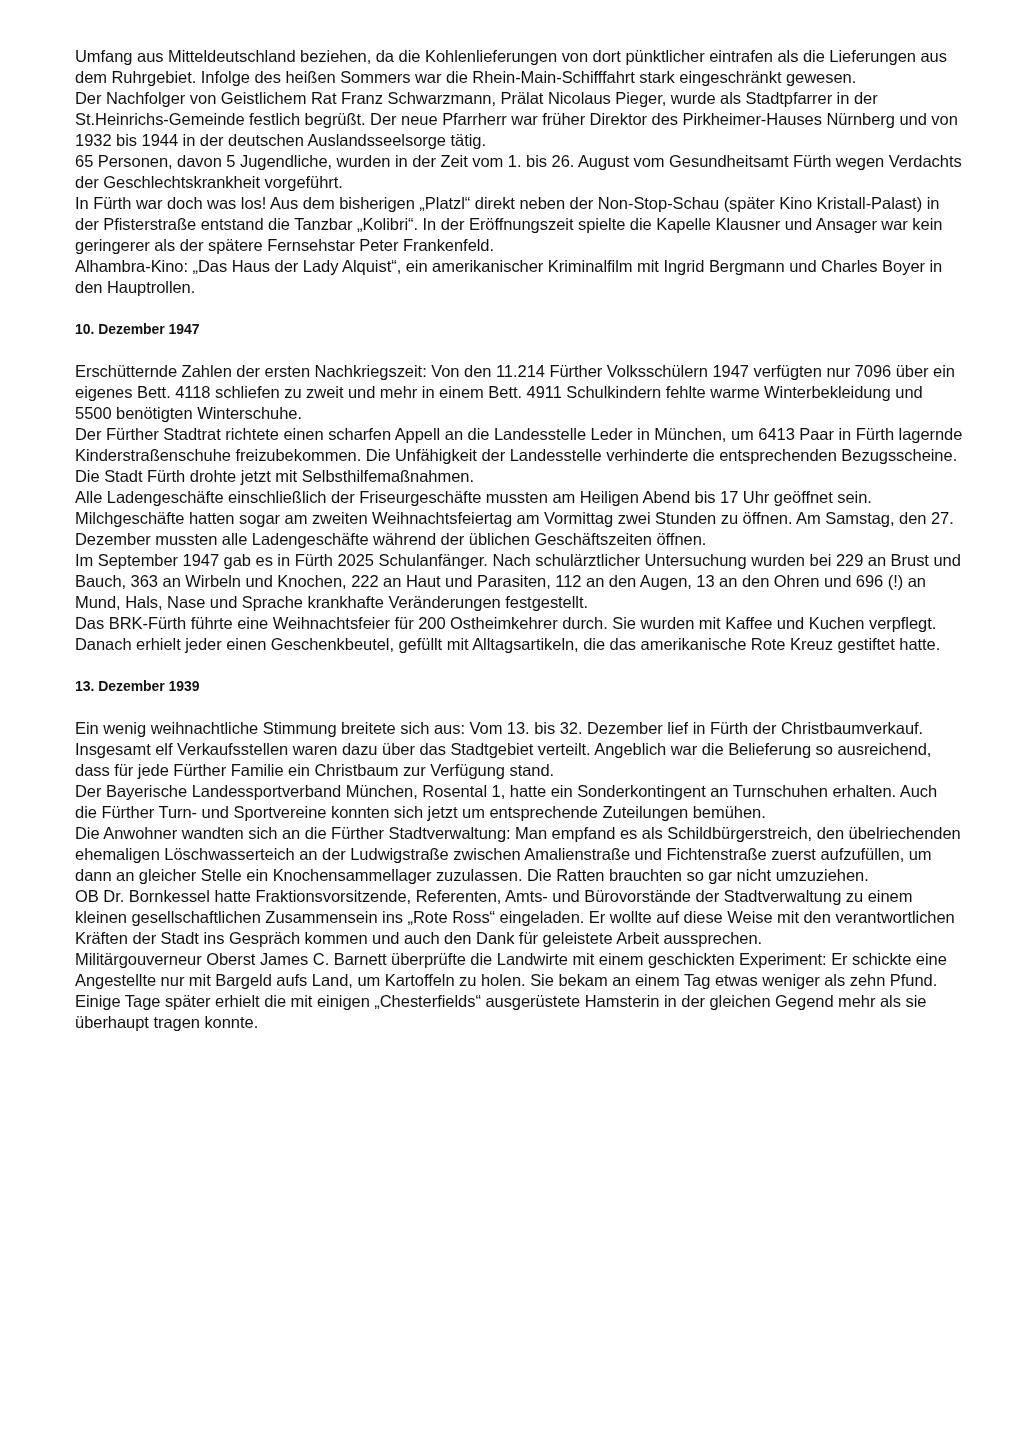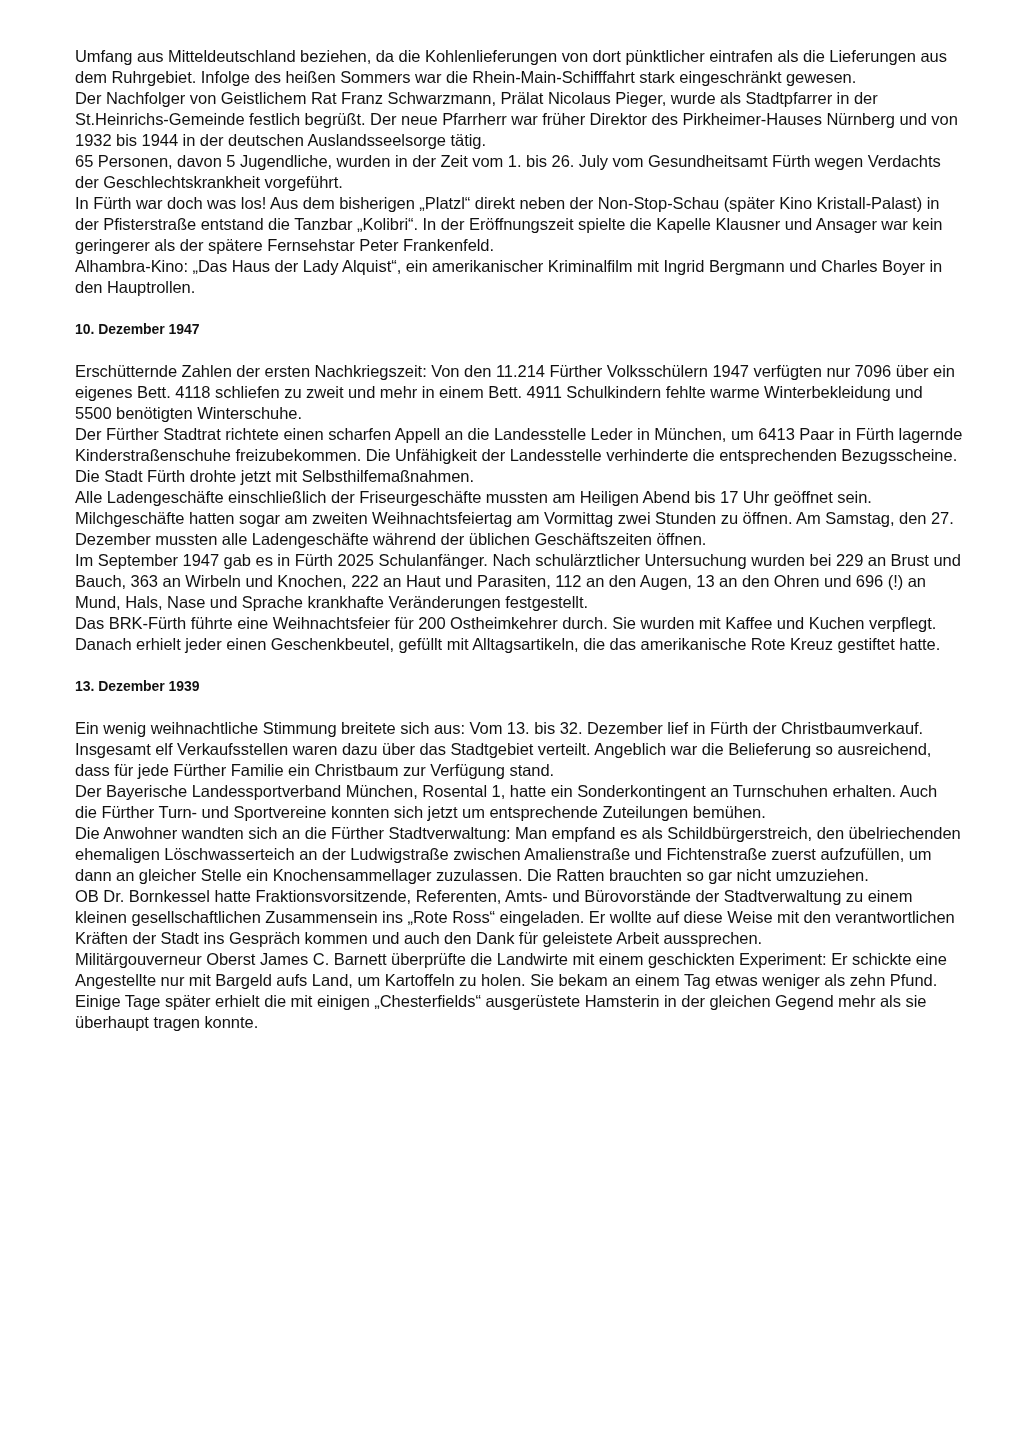--- a/index.html
+++ b/index.html
@@ -57,21 +57,21 @@
 </style>
 </head>
 <body>
 
 <div class="page">
   <div class="text-block">
 
     <div>
       <p>Umfang aus Mitteldeutschland beziehen, da die Kohlenlieferungen von dort pünktlicher eintrafen als die Lieferungen aus dem Ruhrgebiet. Infolge des heißen Sommers war die Rhein-Main-Schifffahrt stark eingeschränkt gewesen.</p>
       <p>Der Nachfolger von Geistlichem Rat Franz Schwarzmann, Prälat Nicolaus Pieger, wurde als Stadtpfarrer in der St.Heinrichs-Gemeinde festlich begrüßt. Der neue Pfarrherr war früher Direktor des Pirkheimer-Hauses Nürnberg und von 1932 bis 1944 in der deutschen Auslandsseelsorge tätig.</p>
-      <p>65 Personen, davon 5 Jugendliche, wurden in der Zeit vom 1. bis 26. July vom Gesundheitsamt Fürth wegen Verdachts der Geschlechtskrankheit vorgeführt.</p>
+      <p>65 Personen, davon 5 Jugendliche, wurden in der Zeit vom 1. bis 26. August vom Gesundheitsamt Fürth wegen Verdachts der Geschlechtskrankheit vorgeführt.</p>
       <p>In Fürth war doch was los! Aus dem bisherigen „Platzl“ direkt neben der Non-Stop-Schau (später Kino Kristall-Palast) in der Pfisterstraße entstand die Tanzbar „Kolibri“. In der Eröffnungszeit spielte die Kapelle Klausner und Ansager war kein geringerer als der spätere Fernsehstar Peter Frankenfeld.</p>
       <p>Alhambra-Kino: „Das Haus der Lady Alquist“, ein amerikanischer Kriminalfilm mit Ingrid Bergmann und Charles Boyer in den Hauptrollen.</p>
     </div>
 
     <div>
       <h2>10. Dezember 1947</h2>
       <p>Erschütternde Zahlen der ersten Nachkriegszeit: Von den 11.214 Fürther Volksschülern 1947 verfügten nur 7096 über ein eigenes Bett. 4118 schliefen zu zweit und mehr in einem Bett. 4911 Schulkindern fehlte warme Winterbekleidung und 5500 benötigten Winterschuhe.</p>
       <p>Der Fürther Stadtrat richtete einen scharfen Appell an die Landesstelle Leder in München, um 6413 Paar in Fürth lagernde Kinderstraßenschuhe freizubekommen. Die Unfähigkeit der Landesstelle verhinderte die entsprechenden Bezugsscheine. Die Stadt Fürth drohte jetzt mit Selbsthilfemaßnahmen.</p>
       <p>Alle Ladengeschäfte einschließlich der Friseurgeschäfte mussten am Heiligen Abend bis 17 Uhr geöffnet sein. Milchgeschäfte hatten sogar am zweiten Weihnachtsfeiertag am Vormittag zwei Stunden zu öffnen. Am Samstag, den 27. Dezember mussten alle Ladengeschäfte während der üblichen Geschäftszeiten öffnen.</p>
       <p>Im September 1947 gab es in Fürth 2025 Schulanfänger. Nach schulärztlicher Untersuchung wurden bei 229 an Brust und Bauch, 363 an Wirbeln und Knochen, 222 an Haut und Parasiten, 112 an den Augen, 13 an den Ohren und 696 (!) an Mund, Hals, Nase und Sprache krankhafte Veränderungen festgestellt.</p>

